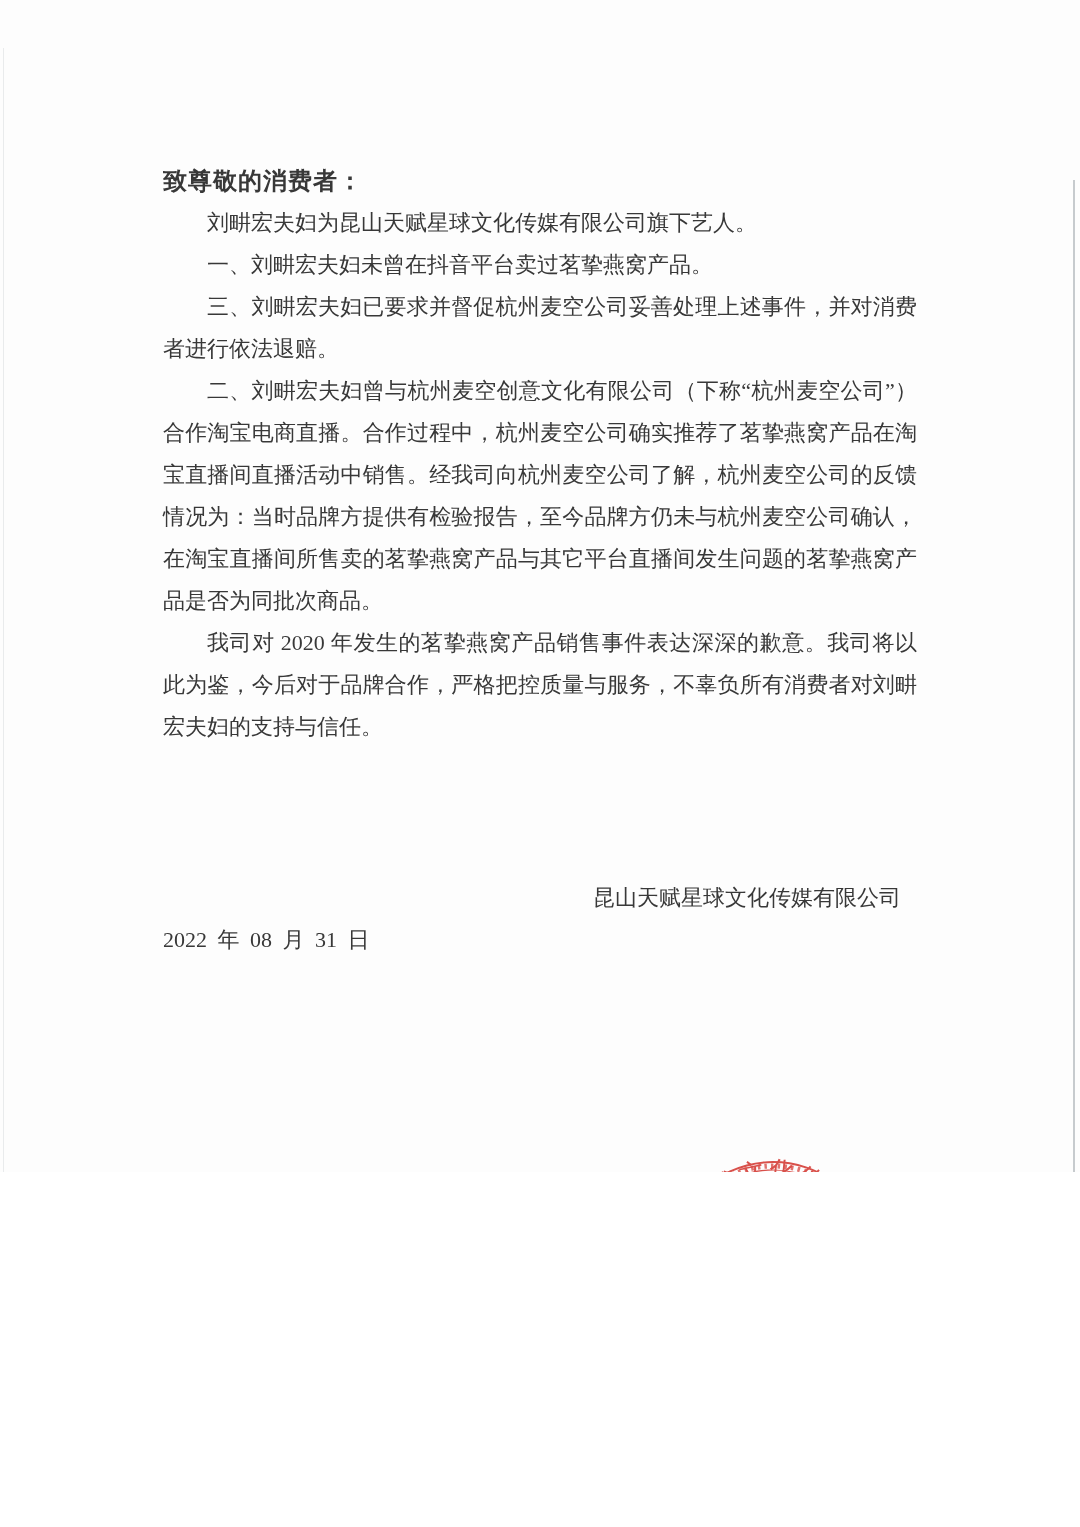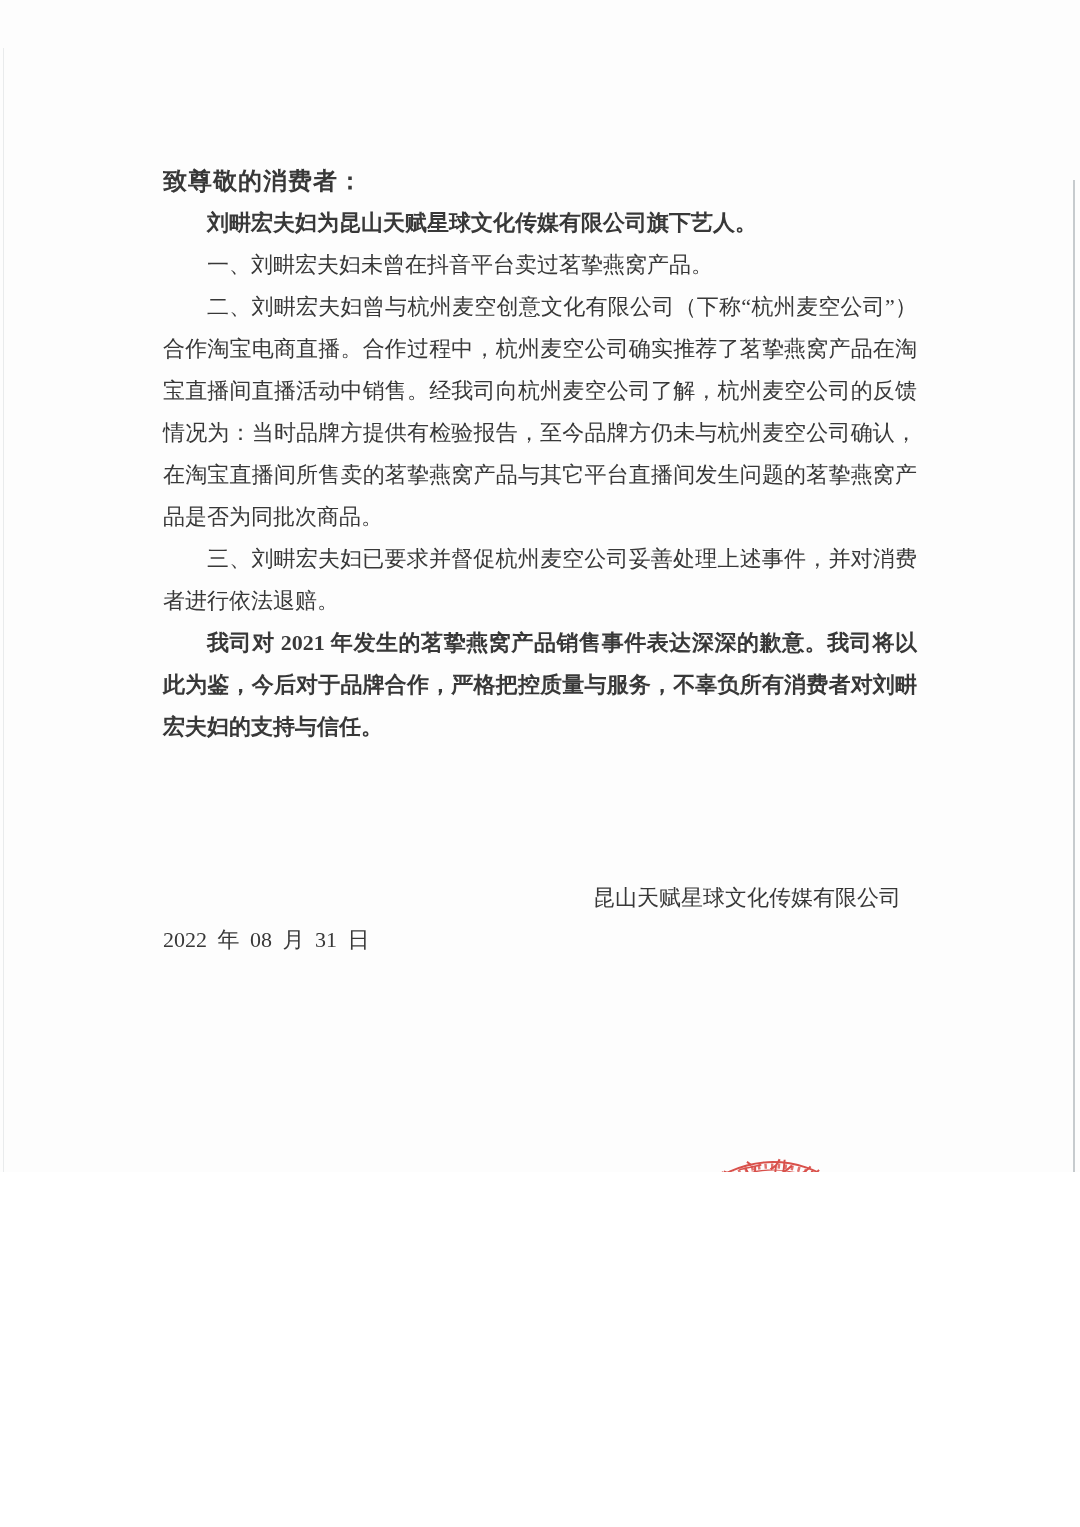--- a/index.html
+++ b/index.html
@@ -33,21 +33,21 @@
     text-align: justify;
   }
   .salutation {
     font-size: 24px;
     font-weight: 700;
     letter-spacing: 1px;
     text-align: left;
     line-height: 42px;
   }
   .doc p { margin: 0; text-indent: 44px; }
-  .mt-blank  { margin-top: 44px; font-weight: bold; }  
+  .mt-blank  { margin-top: 44px; }  
   .mt-blank2 { margin-top: 49px; }
   .sig-company {
     margin-top: 129px !important;
     text-align: right;
     text-indent: 0 !important;
     padding-right: 16px;
   }
   .sig-date {
     text-align: left;
     text-indent: 0 !important;
@@ -93,24 +93,24 @@
   <div class="edge edge-left"></div>
   <div class="edge edge-right"></div>
   <div class="edge edge-bottom"></div>
 
   <div class="doc">
     <div class="salutation">致尊敬的消费者：</div>
 
     <p class="mt-blank">刘畊宏夫妇为昆山天赋星球文化传媒有限公司旗下艺人。</p>
 
     <p class="mt-blank2">一、刘畊宏夫妇未曾在抖音平台卖过茗挚燕窝产品。</p>
+    <p>三、刘畊宏夫妇已要求并督促杭州麦空公司妥善处理上述事件，并对消费者进行依法退赔。</p>
     <p>二、刘畊宏夫妇曾与杭州麦空创意文化有限公司（下称“杭州麦空公司”）合作淘宝电商直播。合作过程中，杭州麦空公司确实推荐了茗挚燕窝产品在淘宝直播间直播活动中销售。经我司向杭州麦空公司了解，杭州麦空公司的反馈情况为：当时品牌方提供有检验报告，至今品牌方仍未与杭州麦空公司确认，在淘宝直播间所售卖的茗挚燕窝产品与其它平台直播间发生问题的茗挚燕窝产品是否为同批次商品。</p>
-    <p>三、刘畊宏夫妇已要求并督促杭州麦空公司妥善处理上述事件，并对消费者进行依法退赔。</p>
 
-    <p class="mt-blank">我司对 2021 年发生的茗挚燕窝产品销售事件表达深深的歉意。我司将以此为鉴，今后对于品牌合作，严格把控质量与服务，不辜负所有消费者对刘畊宏夫妇的支持与信任。</p>
+    <p class="mt-blank">我司对 2020 年发生的茗挚燕窝产品销售事件表达深深的歉意。我司将以此为鉴，今后对于品牌合作，严格把控质量与服务，不辜负所有消费者对刘畊宏夫妇的支持与信任。</p>
 
     <p class="sig-company">昆山天赋星球文化传媒有限公司</p>
     <p class="sig-date">2022 年 08 月 31 日</p>
   </div>
 
   <svg class="seal" viewBox="0 0 222 222">
     <g fill="none" stroke="#d8423c">
       <circle cx="111" cy="111" r="103" stroke-width="2"></circle>
       <circle cx="111" cy="111" r="99" stroke-width="5" stroke-dasharray="2.5 4.2" opacity="0.8"></circle>
       <circle cx="111" cy="111" r="95" stroke-width="1.2"></circle>

